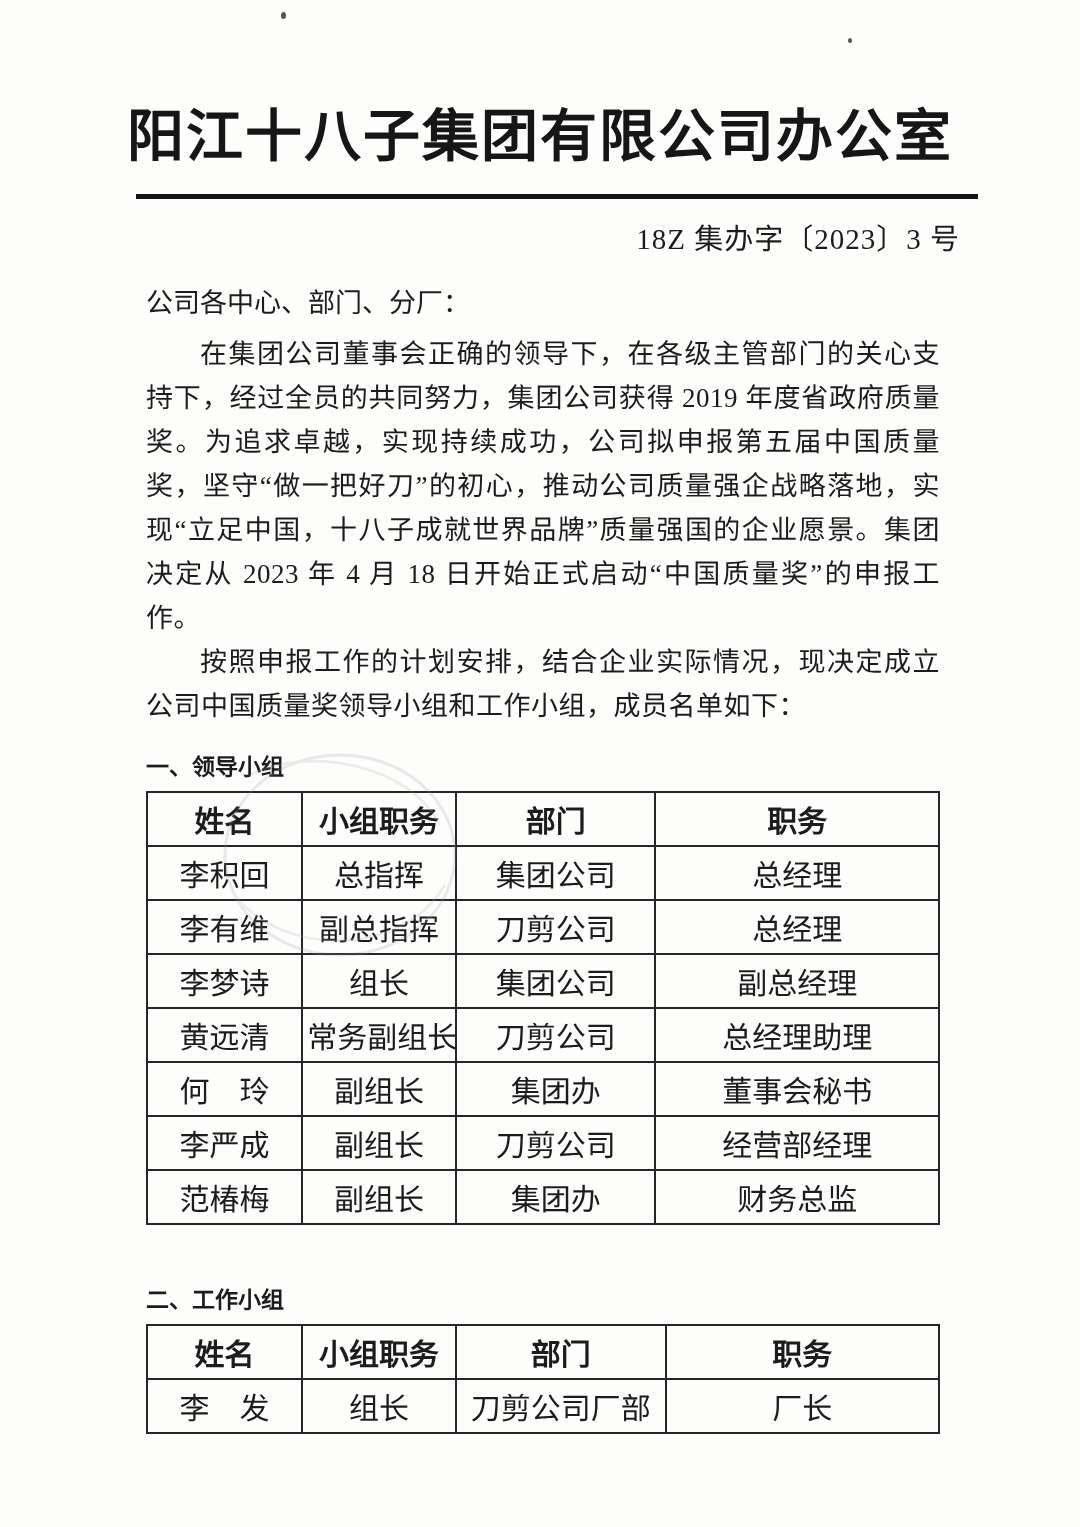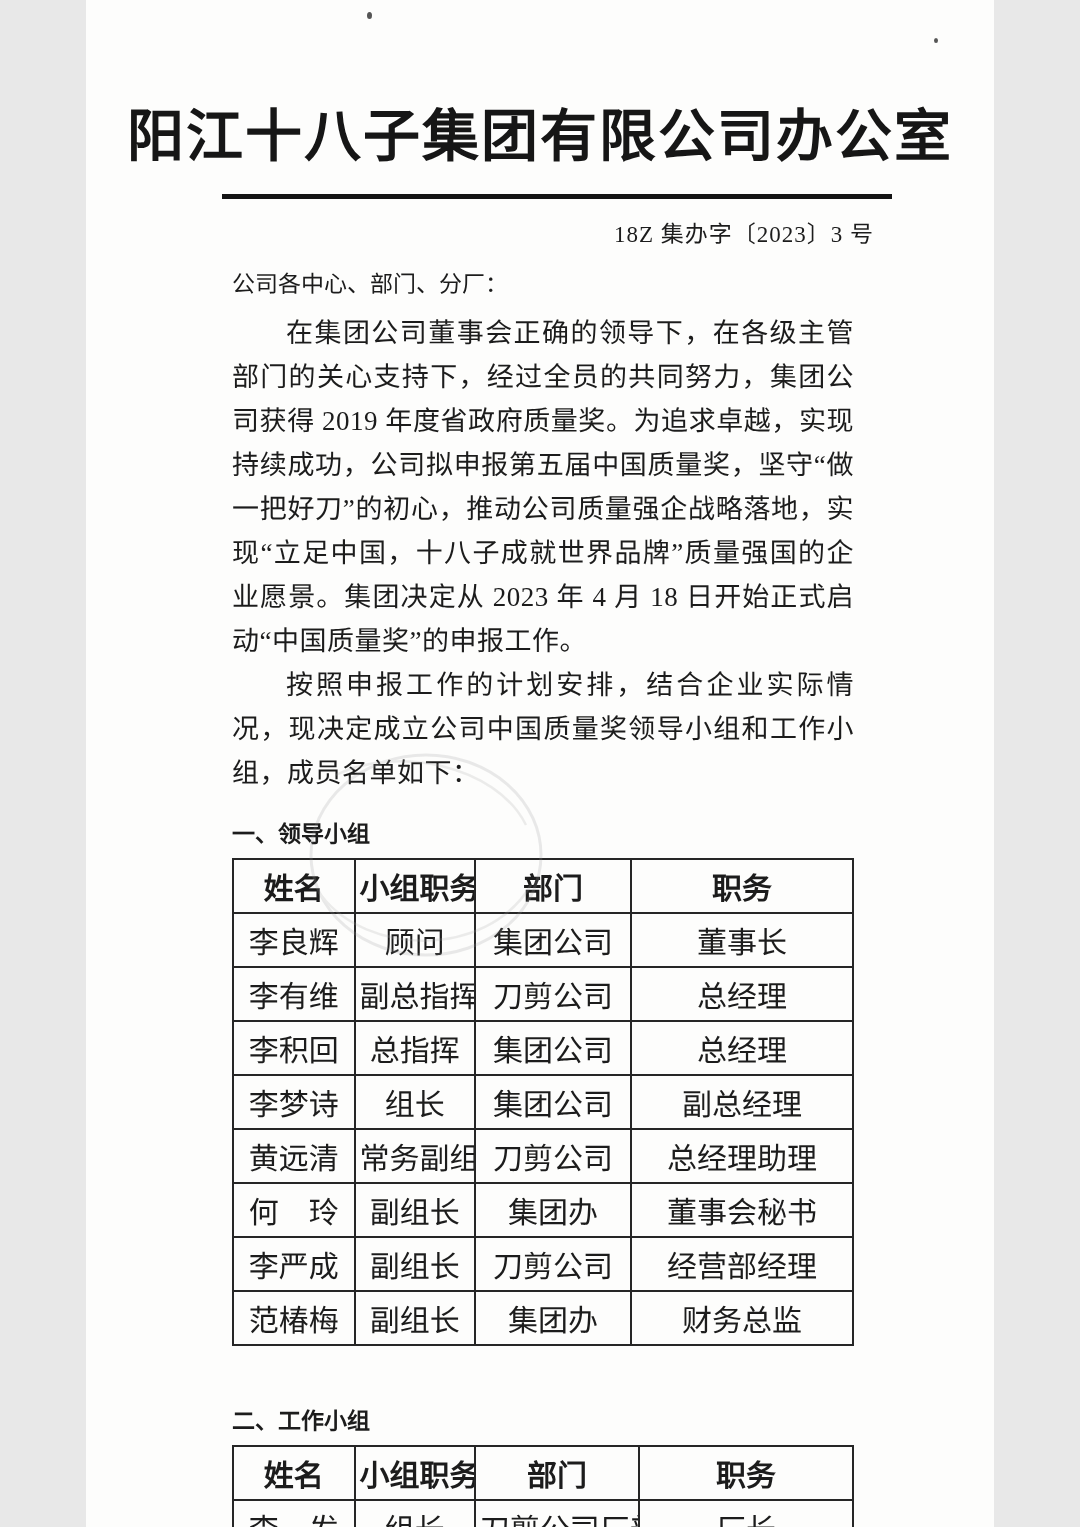--- a/index.html
+++ b/index.html
@@ -1,18 +1,18 @@
 <!DOCTYPE html>
 <html lang="zh-CN"><head>
 <meta charset="utf-8">
 <style>
   html,body{margin:0;padding:0;background:#e8e8e8;}
   .page{
     position:relative;
-    width:908px;height:1527px;
+    width:1080px;height:1527px;
     margin:0 auto;
     background:#fdfdfc;
     overflow:hidden;
     font-family:"Liberation Serif","DejaVu Serif",serif;
     color:#1c1c1c;
   }
   .org-name{
     padding-top:90px;
     text-align:center;
     font-size:57px;
@@ -22,36 +22,36 @@
     white-space:nowrap;
   }
   .rule{
     margin:22px 102px 0 136px;
     height:5px;
     background:#141414;
   }
   .doc-number{
     margin:16px 120px 0 0;
     text-align:right;
-    font-size:23px;
+    font-size:29px;
     letter-spacing:1px;
   }
   .doc-title{
     margin-top:42px;
     text-align:center;
     font-size:28px;
     font-weight:bold;
     letter-spacing:1px;
   }
   .content{
     margin:0 140px 0 146px;
   }
   .salutation{
-    margin-top:16px;
-    font-size:23px;
+    margin-top:24px;
+    font-size:27px;
   }
   p.body-para{
     margin:0;
     font-size:27px;
     line-height:44px;
     text-align:justify;
     text-indent:2em;
     letter-spacing:0.5px;
   }
   p.body-para:first-of-type{margin-top:12px;}
@@ -135,35 +135,29 @@
       <thead>
         <tr>
             <th>姓名</th>
             <th>小组职务</th>
             <th>部门</th>
             <th>职务</th>
           </tr>
       </thead>
       <tbody>
           <tr>
-            <td>李良辉</td>
-            <td>顾问</td>
+            <td>李积回</td>
+            <td>总指挥</td>
             <td>集团公司</td>
-            <td>董事长</td>
+            <td>总经理</td>
           </tr>
           <tr>
             <td>李有维</td>
             <td>副总指挥</td>
             <td>刀剪公司</td>
-            <td>总经理</td>
-          </tr>
-          <tr>
-            <td>李积回</td>
-            <td>总指挥</td>
-            <td>集团公司</td>
             <td>总经理</td>
           </tr>
           <tr>
             <td>李梦诗</td>
             <td>组长</td>
             <td>集团公司</td>
             <td>副总经理</td>
           </tr>
           <tr>
             <td>黄远清</td>

